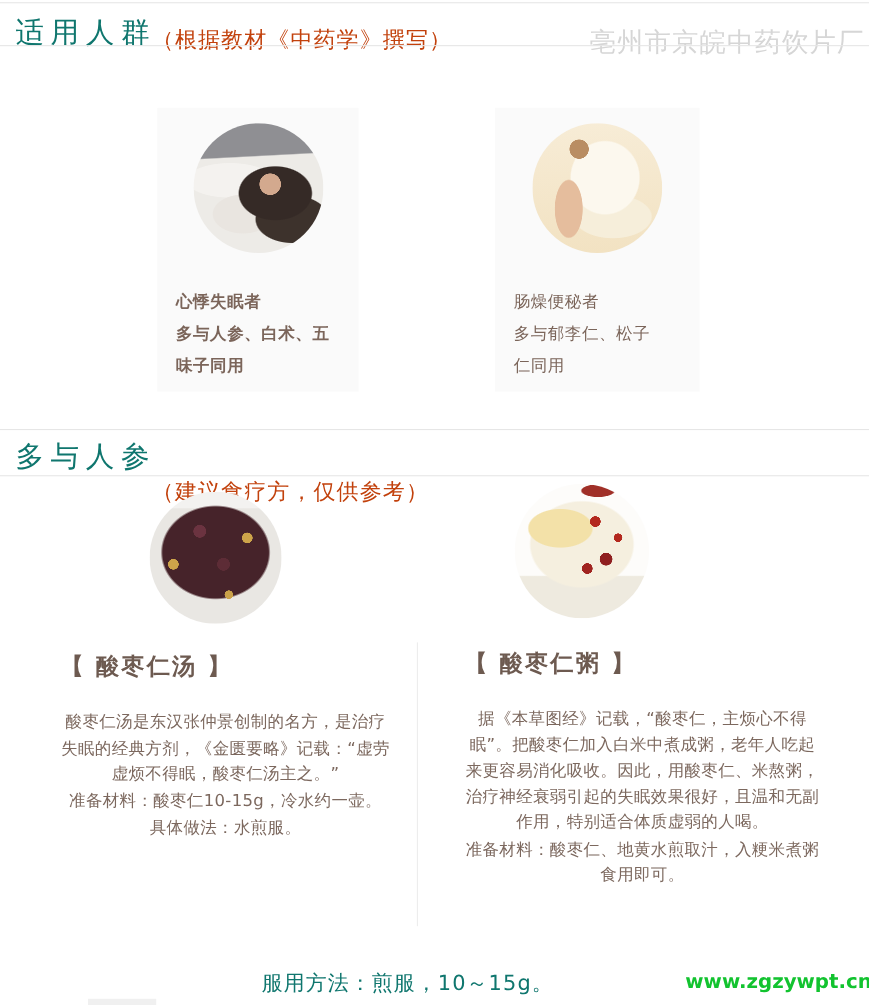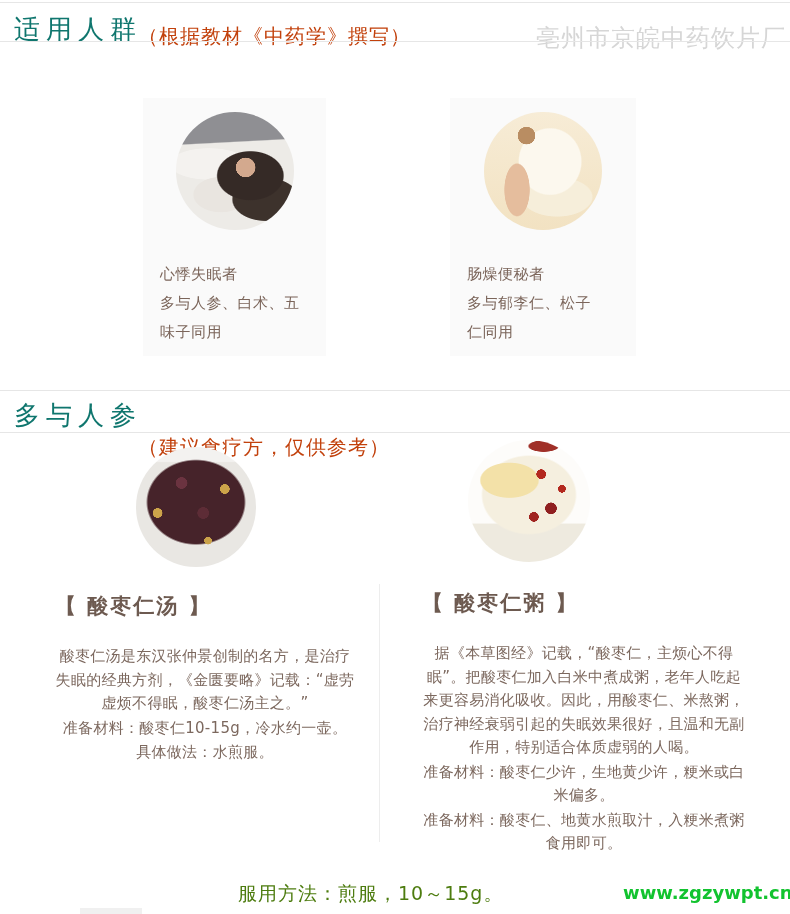--- a/index.html
+++ b/index.html
@@ -9,21 +9,21 @@
 
   .hline { position:absolute; left:0; width:790px; height:1px; background:#e6e6e6; }
 
   
   .sec-title { position:absolute; left:14px; font-size:26px; font-weight:400; letter-spacing:6px; color:#0f766e; }
   .sec-sub { position:absolute; left:138px; font-size:20px; color:#c2410c; letter-spacing:1px; }
   .watermark { position:absolute; right:4px; top:22px; font-size:24px; letter-spacing:1px; color:#d6d6d6; white-space:nowrap; }
 
   
   .card { position:absolute; top:98px; height:258px; background:#fafafa; }
-  .card-left { left:143px; width:183px; }
+  .card-left { left:143px; width:183px;font-weight:bold; }
   .card-right { left:450px; width:186px; }
   .portrait { width:118px; height:118px; border-radius:50%; margin:14px auto 0 auto; overflow:hidden; }
   .caption { margin:30px 0 0 17px; font-size:15px; line-height:29px; color:#7b655a; white-space:pre-line; letter-spacing:0.5px; }
 
   
   .photo-sleep {
     background:
       radial-gradient(circle 10px at 59% 47%, #d3a98e 96%, rgba(0,0,0,0) 100%),
       radial-gradient(ellipse 34px 25px at 63% 54%, #352a26 96%, rgba(0,0,0,0) 100%),
       radial-gradient(ellipse 34px 22px at 76% 74%, #3d322c 96%, rgba(0,0,0,0) 100%),
@@ -66,21 +66,21 @@
 
   
   .recipe { position:absolute; color:#7c685e; }
   .recipe-left { left:55px; top:592px; width:300px; }
   .recipe-right { left:422px; top:589px; width:324px; }
   .recipe h3 { font-size:21px; font-weight:700; letter-spacing:2px; color:#6d5a50; margin-bottom:25px; }
   .recipe p { font-size:15px; line-height:23.5px; letter-spacing:0.3px; margin:0 0 1px 0;text-align:center; }
   .vline { position:absolute; left:379px; top:584px; width:1px; height:258px; background:#ededed; }
 
   
-  .dosage { position:absolute; left:238px; top:881px; font-size:19px; letter-spacing:1px; color:#4d7c0f; white-space:nowrap; }
+  .dosage { position:absolute; left:238px; top:881px; font-size:19px; letter-spacing:1px; color:#0f766e; white-space:nowrap; }
   .site-url { position:absolute; left:623px; top:882px; font-size:18px; font-weight:bold; color:#12c32f; white-space:nowrap; }
   .cut-bar { position:absolute; left:80px; top:908px; width:62px; height:6px; background:#f0f0f0; }
 </style>
 </head>
 <body>
 
 <div class="page">
 
   <div class="hline" style="top:2px"></div>
   <h2 class="sec-title" style="top:12px">适用人群</h2>
@@ -115,21 +115,20 @@
     <p>酸枣仁汤是东汉张仲景创制的名方，是治疗失眠的经典方剂，《金匮要略》记载：“虚劳虚烦不得眠，酸枣仁汤主之。”</p>
     <p>准备材料：酸枣仁10-15g，冷水约一壶。</p>
     <p>具体做法：水煎服。</p>
   </div>
 
   <div class="vline"></div>
 
   <div class="recipe recipe-right">
     <h3>【 酸枣仁粥 】</h3>
     <p>据《本草图经》记载，“酸枣仁，主烦心不得眠”。把酸枣仁加入白米中煮成粥，老年人吃起来更容易消化吸收。因此，用酸枣仁、米熬粥，治疗神经衰弱引起的失眠效果很好，且温和无副作用，特别适合体质虚弱的人喝。</p>
-    <p>准备材料：酸枣仁少许，生地黄少许，粳米或白米偏多。</p>
     <p>准备材料：酸枣仁、地黄水煎取汁，入粳米煮粥食用即可。</p>
   </div>
 
   <div class="dosage">服用方法：煎服，10～15g。</div>
   <div class="site-url">www.zgzywpt.cn</div>
   <div class="cut-bar"></div>
 
 </div>
 
 </body></html>

